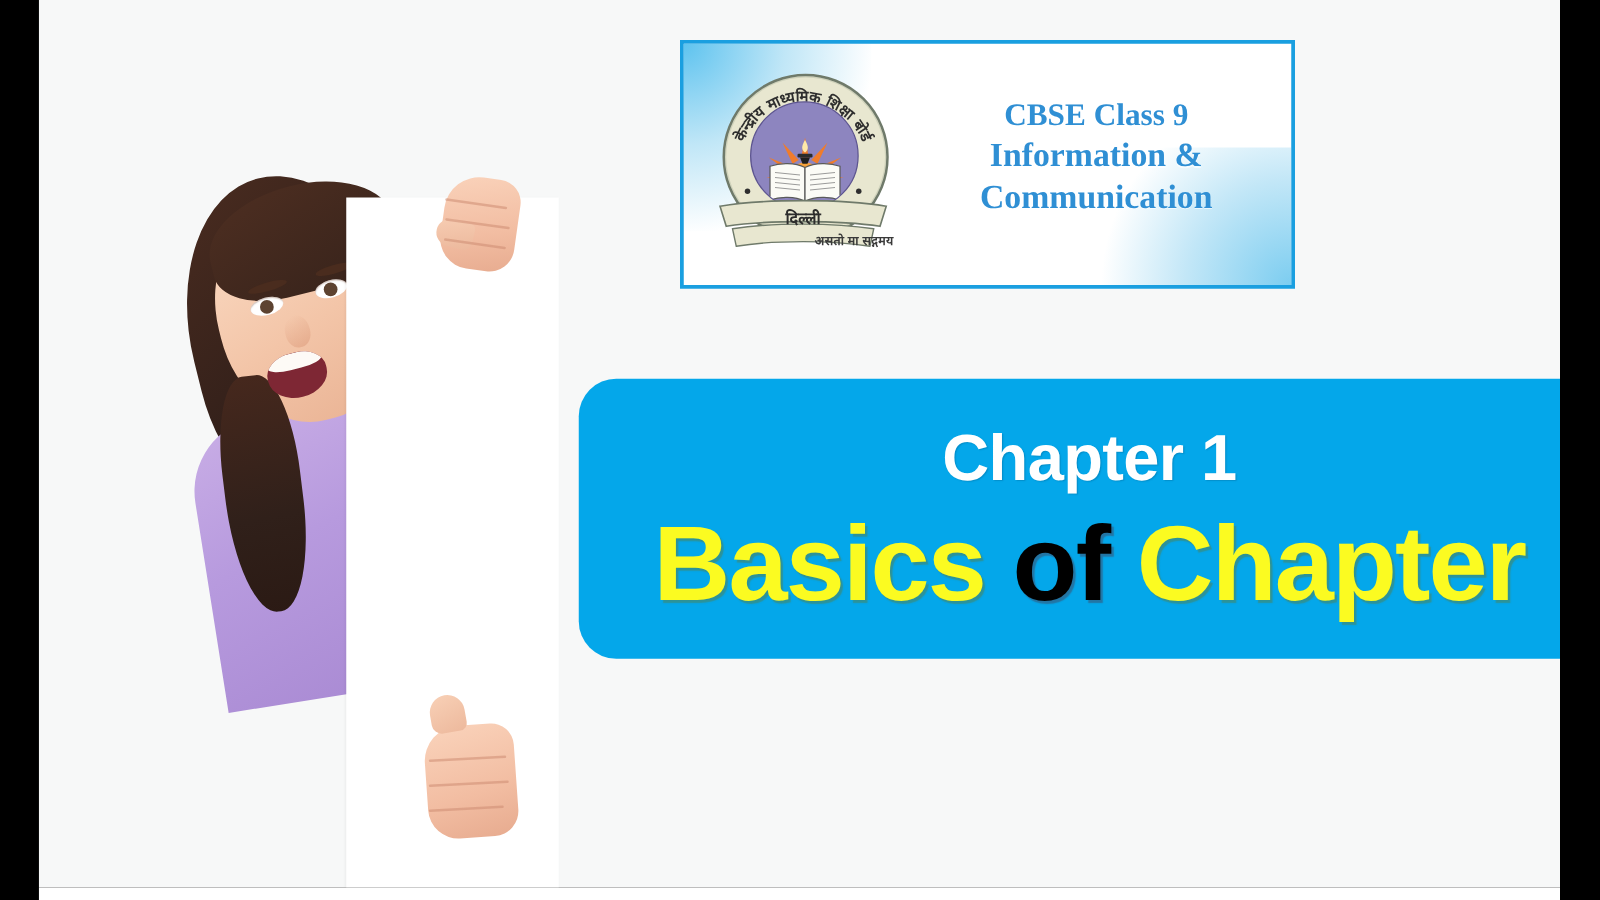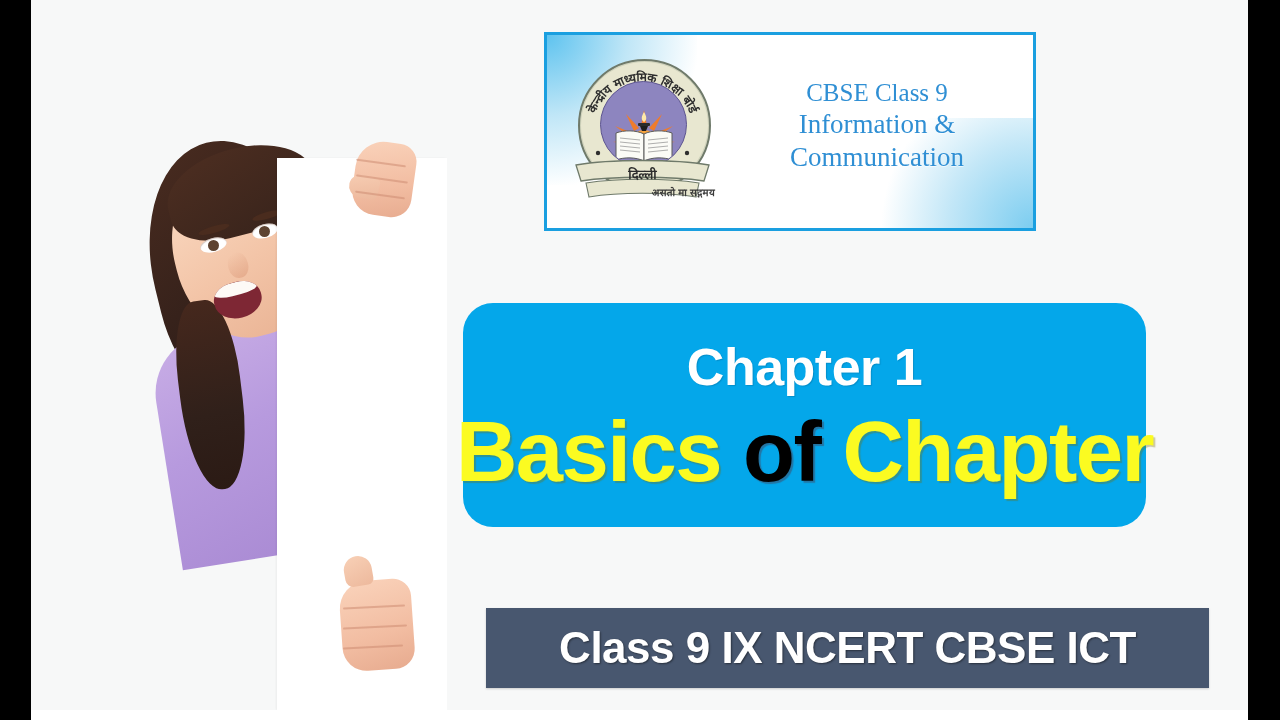--- a/index.html
+++ b/index.html
@@ -244,21 +244,21 @@
     pointer-events: none;
   }
   .banner-text {
     position: absolute;
     left: 175px;
     top: 42px;
     width: 310px;
     text-align: center;
     color: #2f8fd4;
     font-family: "Liberation Serif", serif;
-    font-weight: normal;
+    font-weight: bold;
     font-size: 25px;
     line-height: 1.24;
     text-shadow: 0 1px 0 rgba(255,255,255,.6);
   }
   .banner-line1 { font-size: 25px; }
   .banner-line2 { font-size: 27px; }
   .banner-line3 { font-size: 25px; }
 
   
   .cbse-logo {
@@ -333,21 +333,21 @@
     font-size: 10px;
     color: #3a3a3a;
     letter-spacing: .3px;
   }
 
   
   .chapter-card {
     position: absolute;
     left: 432px;
     top: 303px;
-    width: 683px;
+    width: 817px;
     height: 224px;
     background: #04a7ea;
     border-radius: 30px;
     z-index: 12;
     display: flex;
     flex-direction: column;
     align-items: center;
     justify-content: center;
   }
   .chapter-label {
@@ -508,22 +508,19 @@
         <div class="banner-line1">CBSE Class 9</div>
         <div class="banner-line2">Information &amp; Communication</div>
       </div>
     </div>
 
     <div class="chapter-card">
       <div class="chapter-label">Chapter 1</div>
       <div class="chapter-title"><span class="t-yellow">Basics </span><span class="t-red">of</span><span class="t-yellow"> Chapter</span></div>
     </div>
 
-    <div class="footer-bar">
-      <div class="footer-text">Class 9 IX NCERT CBSE ICT</div>
-    </div>
 
   </div>
 
   <div class="bottom-white-strip"></div>
   <div class="pillar-left"></div>
   <div class="pillar-right"></div>
 </div>
 
 </body></html>

